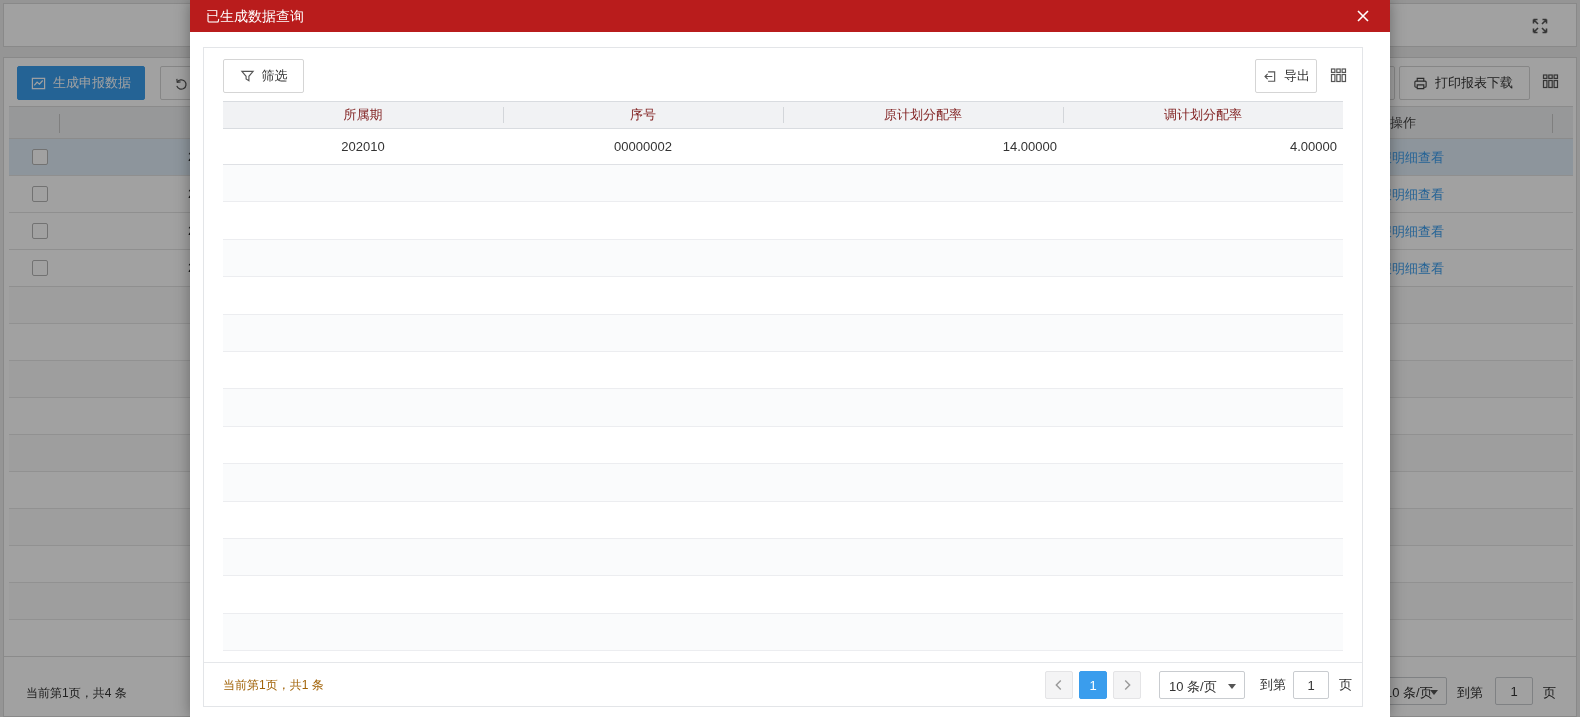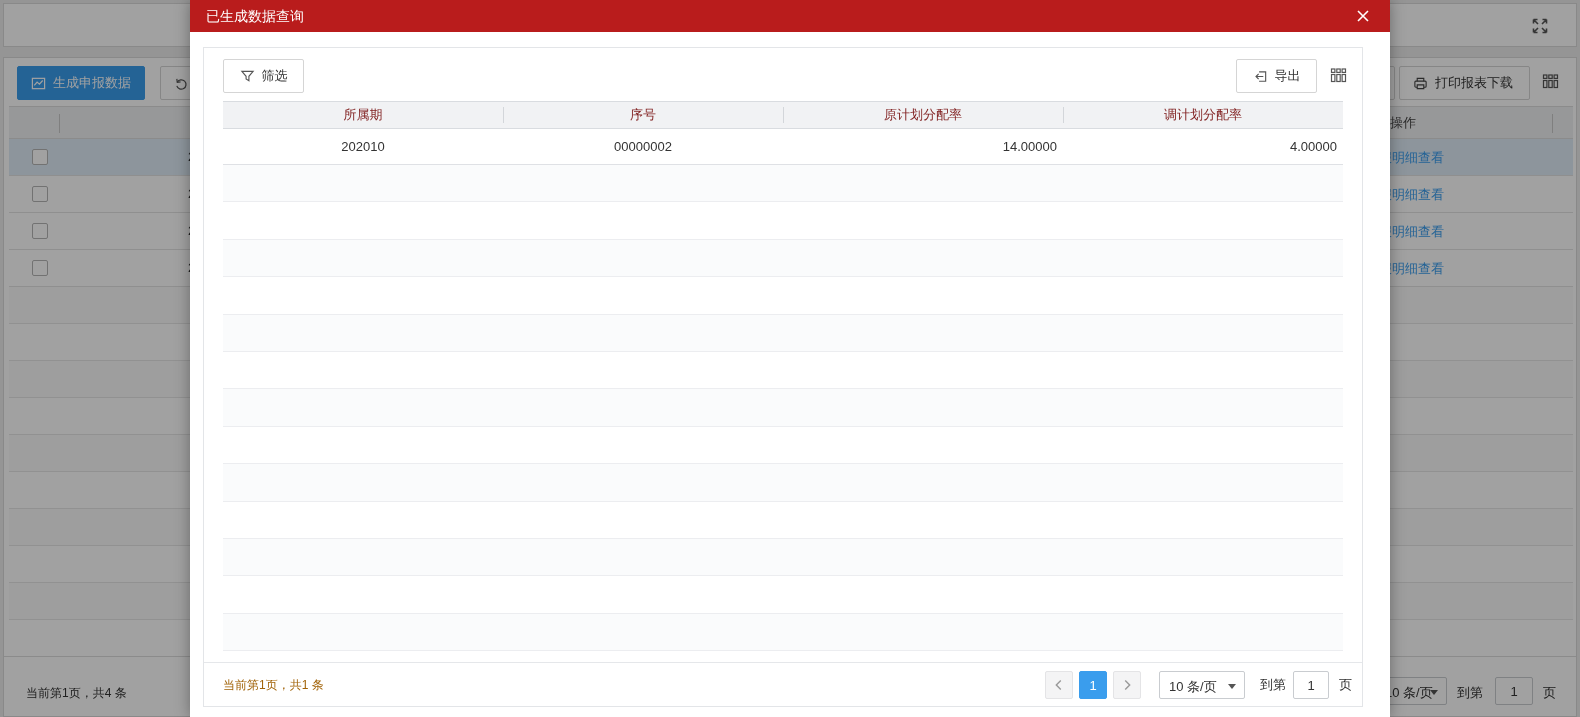--- a/index.html
+++ b/index.html
@@ -65,21 +65,21 @@
   
   .modal { position:absolute; left:190px; top:0; width:1200px; height:717px; z-index:20;
            background:#fff; box-shadow:0 0 14px rgba(0,0,0,0.35); }
   .modal-header { height:32px; background:#b91c1c; position:relative; }
   .modal-title { position:absolute; left:16px; top:0; line-height:32px; font-size:14px; color:#fff; }
   .modal-close { position:absolute; right:18px; top:7px; width:18px; height:18px; color:#fff; cursor:pointer; }
 
   .grid-box { position:absolute; left:13px; top:47px; width:1160px; height:660px;
               border:1px solid #e3e5e8; background:#fff; }
   .filter-btn { position:absolute; left:19px; top:11px; width:81px; height:32px; justify-content:center; }
-  .export-btn { position:absolute; right:45px; top:11px; width:81px; height:32px; justify-content:center; }
+  .export-btn { position:absolute; right:45px; top:11px; width:62px; height:32px; justify-content:center; }
   .modal-cols-icon { right:15px; top:19px; }
 
   .m-table { position:absolute; left:19px; right:19px; top:53px; }
   .m-thead { display:flex; height:28px; background:#f1f2f4;
              border-top:1px solid #d9dce0; border-bottom:1px solid #d9dce0;
              font-size:13px; color:#7f1d1d; }
   .m-th { width:25%; text-align:center; line-height:26px; position:relative; }
   .m-th + .m-th::before { content:""; position:absolute; left:0; top:5px; height:16px; width:1px; background:#d3d6da; }
   .m-row { display:flex; height:36px; border-bottom:1px solid #dfe1e5; font-size:13px; color:#333; background:#fff; }
   .m-td { width:25%; line-height:36px; }

